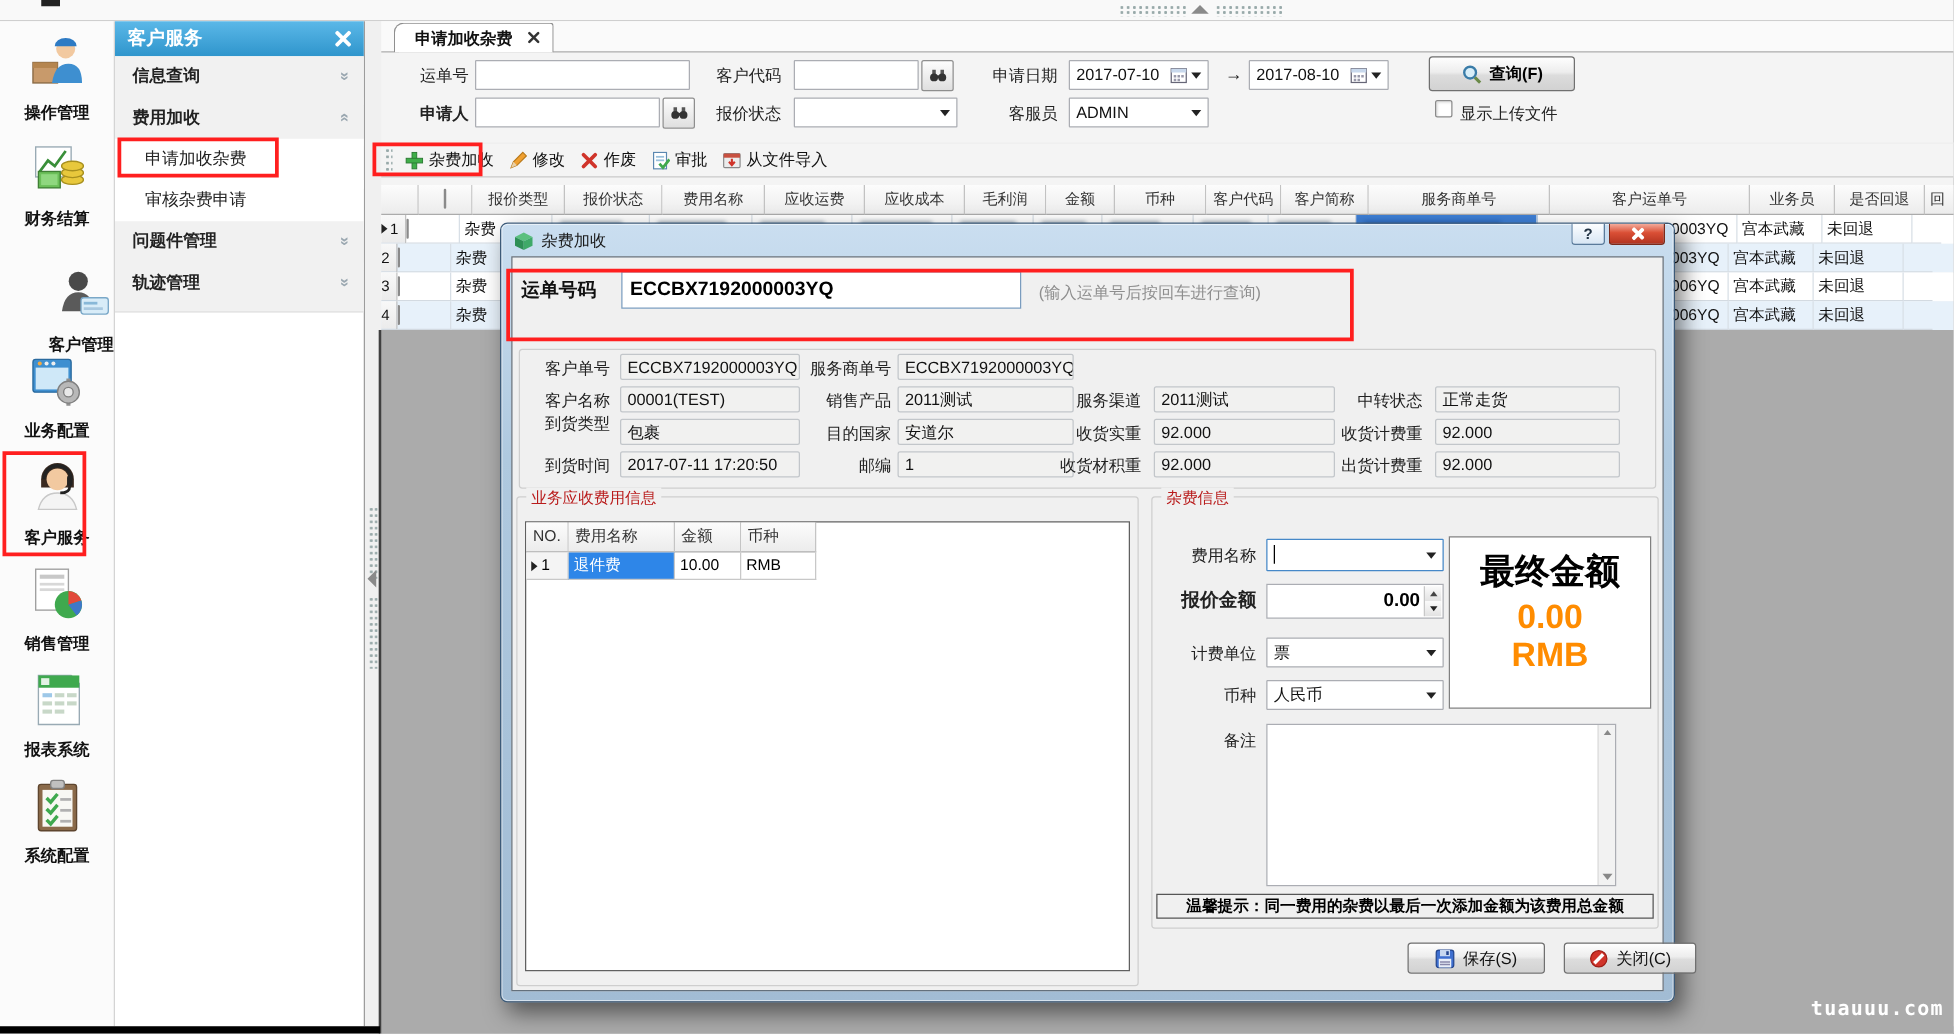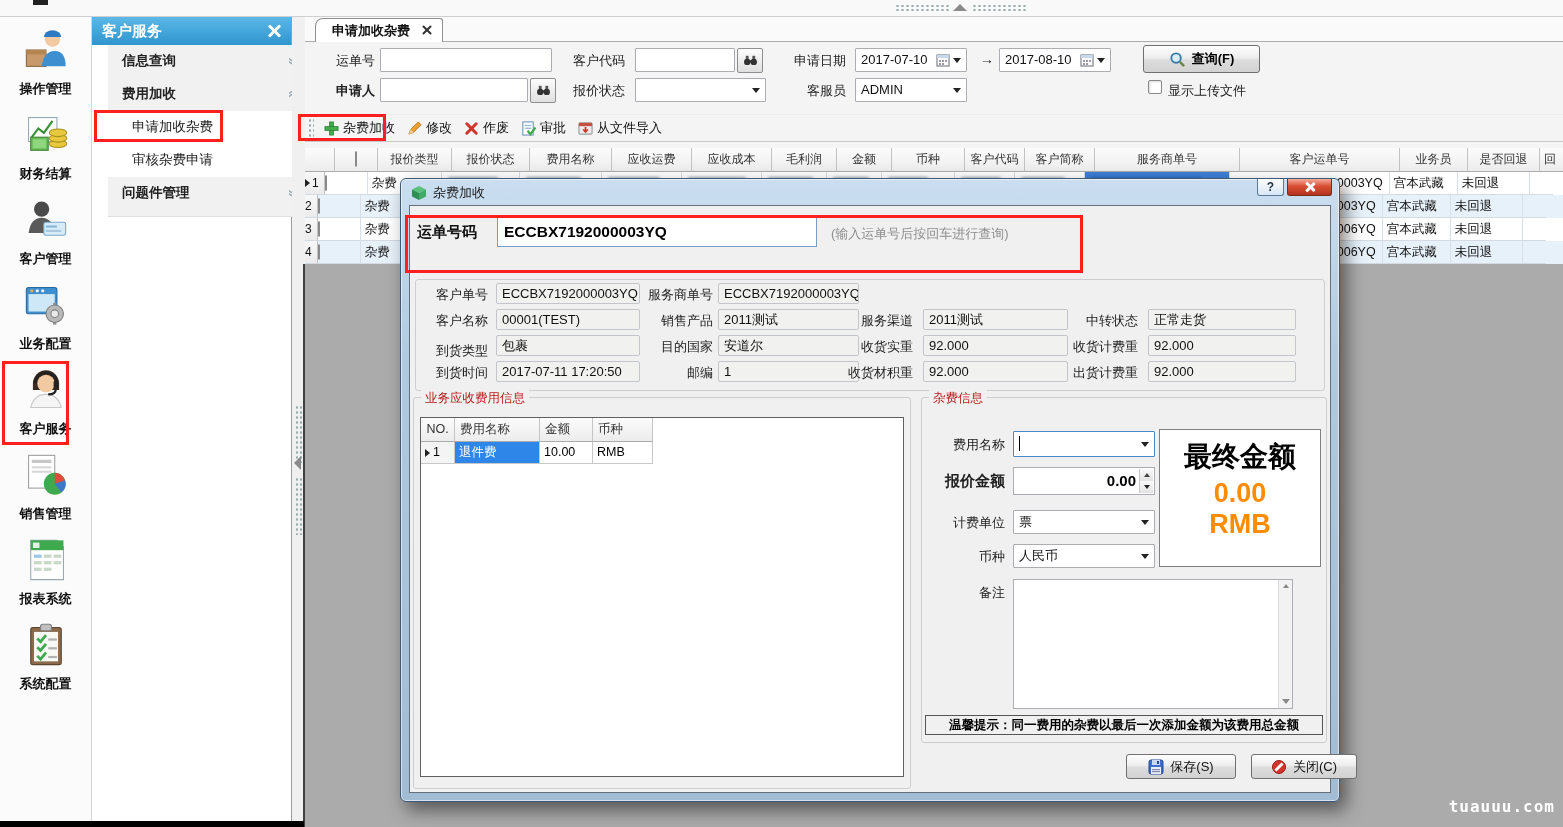--- a/index.html
+++ b/index.html
@@ -17,21 +17,21 @@
   
   .sidebar{left:0;top:17px;width:92px;height:804px;background:#FBFBFB;border-right:1px solid #D4D4D4;}
   .side-item{position:absolute;left:0;width:91px;height:85px;text-align:center;cursor:pointer;}
   .side-item svg{width:48px;height:48px;margin-top:4px;}
   .side-label{font-size:13px;font-weight:700;color:#111;margin-top:2px;}
   
   .navpanel{left:92px;top:17px;width:200px;height:804px;background:#FFF;border-right:1px solid #9C9C9C;}
   .navheader{position:absolute;left:0;top:0;width:199px;height:28px;background:linear-gradient(180deg,#5BB8E8,#2F95CC);color:#FFF;font-size:15px;font-weight:700;line-height:28px;padding-left:10px;}
   .nav-close{position:absolute;right:10px;top:7px;width:14px;height:14px;cursor:pointer;}
   .xbar{position:absolute;left:6px;top:-1px;width:3px;height:16px;background:#FFF;border-radius:1px;}
-  .nav-item{position:absolute;left:16px;width:199px;height:40px;line-height:32px;font-size:13.5px;color:#222;cursor:pointer;}
+  .nav-item{position:absolute;left:0;width:199px;height:40px;line-height:32px;font-size:13.5px;color:#222;cursor:pointer;}
   .nav-section{background:#F1F1F1;border-bottom:1px solid #DFDFDF;font-weight:700;padding-left:14px;}
   .nav-sub{background:#FFF;padding-left:24px;}
   .chev{position:absolute;right:12px;top:0;color:#9AA7B0;font-size:13px;}
   .chev-down{display:inline-block;transform:rotate(90deg);}
   .chev-up{display:inline-block;transform:rotate(90deg);}
   
   .splitter{left:292px;top:17px;width:13px;height:804px;background:#F0F0F0;}
   
   .main{left:305px;top:17px;width:1258px;height:804px;background:#F4F4F4;}
   .tabbar{position:absolute;left:0;top:0;width:1258px;height:25px;background:#FAFAFA;border-bottom:1px solid #ACACAC;}
@@ -118,21 +118,21 @@
           <rect x="6" y="6" width="26" height="22" fill="#FFF" stroke="#99AAB4"></rect>
           <polyline points="9,24 15,16 20,20 28,9" fill="none" stroke="#3A8F3A" stroke-width="2"></polyline>
           <ellipse cx="33" cy="30" rx="8" ry="3.5" fill="#E8C83C" stroke="#A8901E"></ellipse>
           <ellipse cx="33" cy="25" rx="8" ry="3.5" fill="#E8C83C" stroke="#A8901E"></ellipse>
           <ellipse cx="33" cy="20" rx="8" ry="3.5" fill="#E8C83C" stroke="#A8901E"></ellipse>
           <rect x="8" y="24" width="16" height="12" fill="#6BBF59" stroke="#3F7F34"></rect>
           <rect x="10" y="26" width="12" height="8" fill="#8FD77F"></rect>
         </svg>
       <div class="side-label">财务结算</div>
     </div>
-    <div class="side-item" style="top:175px;">
+    <div class="side-item" style="top:191px;text-align:right;">
       <svg viewBox="0 0 44 44">
           <circle cx="18" cy="12" r="7" fill="#4A4A4A"></circle>
           <path d="M6 34 q2-14 12-14 q10 0 12 14 z" fill="#5A5A5A"></path>
           <rect x="20" y="24" width="20" height="12" rx="2" fill="#D8ECF8" stroke="#7AA8C8"></rect>
           <rect x="22" y="27" width="10" height="2" fill="#88B8D8"></rect>
           <rect x="22" y="31" width="14" height="2" fill="#A8C8E0"></rect>
         </svg>
       <div class="side-label">客户管理</div>
     </div>
     <div class="side-item" style="top:260px;">
@@ -231,20 +231,24 @@
       <span class="chev"><span class="chev-up">«</span></span>
     </div>
     <div class="nav-item nav-sub" style="top:94px;">
       <span>申请加收杂费</span>
     </div>
     <div class="nav-item nav-sub" style="top:127px;">
       <span>审核杂费申请</span>
     </div>
     <div class="nav-item nav-section" style="top:160px;">
       <span>问题件管理</span>
+      <span class="chev"><span class="chev-down">»</span></span>
+    </div>
+    <div class="nav-item nav-section" style="top:193px;">
+      <span>轨迹管理</span>
       <span class="chev"><span class="chev-down">»</span></span>
     </div>
   </div>
 
   <div class="abs splitter">
     <div class="abs dots-v" style="left:3px;top:388px;width:7px;height:58px;"></div>
     <div class="abs tri-left" style="left:2px;top:439px;"></div>
     <div class="abs dots-v" style="left:3px;top:460px;width:7px;height:58px;"></div>
   </div>
 
@@ -592,21 +596,21 @@
     <div class="lbl" style="left:237px;top:108px;width:75px;">服务商单号</div>
     <div class="ro" style="left:317px;top:104px;width:141px;">ECCBX7192000003YQ</div>
     <div class="lbl" style="left:17px;top:134px;width:70px;">客户名称</div>
     <div class="ro" style="left:95px;top:130px;width:144px;">00001(TEST)</div>
     <div class="lbl" style="left:237px;top:134px;width:75px;">销售产品</div>
     <div class="ro" style="left:317px;top:130px;width:141px;">2011测试</div>
     <div class="lbl" style="left:432px;top:134px;width:80px;">服务渠道</div>
     <div class="ro" style="left:522px;top:130px;width:145px;">2011测试</div>
     <div class="lbl" style="left:655px;top:134px;width:82px;">中转状态</div>
     <div class="ro" style="left:747px;top:130px;width:148px;">正常走货</div>
-    <div class="lbl" style="left:17px;top:164px;width:70px;">到货类型</div>
+    <div class="lbl" style="left:17px;top:152px;width:70px;">到货类型</div>
     <div class="ro" style="left:95px;top:156px;width:144px;">包裹</div>
     <div class="lbl" style="left:237px;top:160px;width:75px;">目的国家</div>
     <div class="ro" style="left:317px;top:156px;width:141px;">安道尔</div>
     <div class="lbl" style="left:432px;top:160px;width:80px;">收货实重</div>
     <div class="ro" style="left:522px;top:156px;width:145px;">92.000</div>
     <div class="lbl" style="left:655px;top:160px;width:82px;">收货计费重</div>
     <div class="ro" style="left:747px;top:156px;width:148px;">92.000</div>
     <div class="lbl" style="left:17px;top:186px;width:70px;">到货时间</div>
     <div class="ro" style="left:95px;top:182px;width:144px;">2017-07-11 17:20:50</div>
     <div class="lbl" style="left:237px;top:186px;width:75px;">邮编</div>

